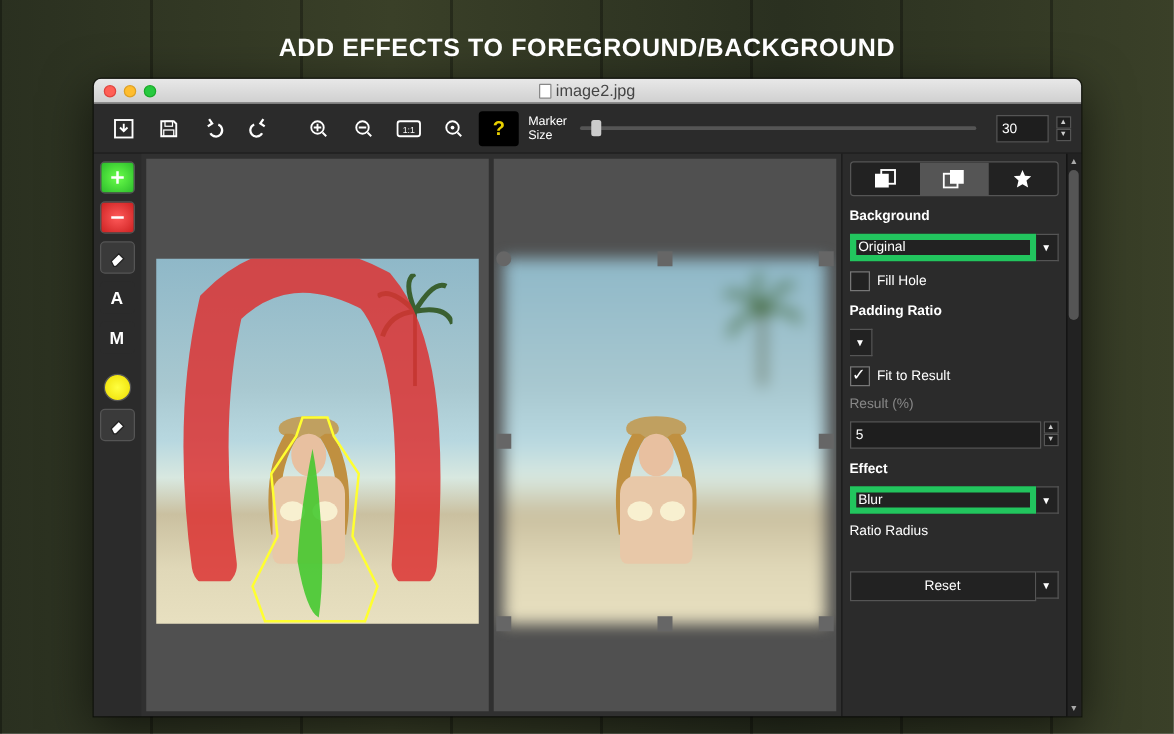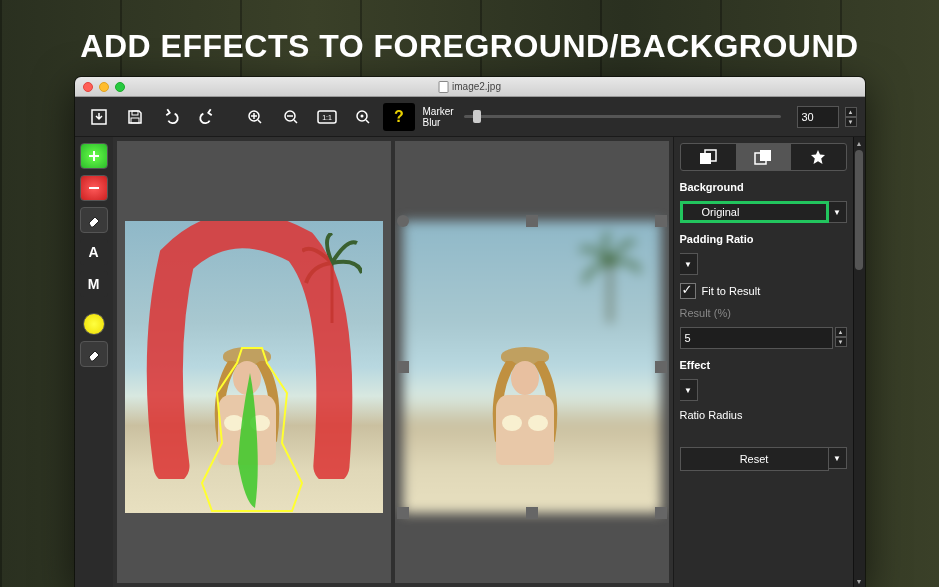--- a/index.html
+++ b/index.html
@@ -8,21 +8,21 @@
   background: linear-gradient(90deg, #2a3020 0%, #3a4028 10%, #2a3020 20%, #3a4028 30%, #2a3020 40%, #3a4028 50%, #2a3020 60%, #3a4028 70%, #2a3020 80%, #3a4028 90%, #2a3020 100%);
   background-image:
     repeating-linear-gradient(90deg, rgba(0,0,0,0.3) 0px, rgba(0,0,0,0.3) 2px, transparent 2px, transparent 120px),
     linear-gradient(90deg, #2a3020, #3a4028, #2a3020, #3a4028);
   font-family: "Helvetica Neue", Arial, sans-serif;
   color: #fff;
   overflow: hidden;
 }
 .headline {
   text-align: center;
-  font-size: 32px;
+  font-size: 20px;
   font-weight: 700;
   letter-spacing: 0.5px;
   padding: 28px 0 12px;
   color: #fff;
 }
 .window {
   width: 790px;
   margin: 0 auto;
   background: #2b2b2b;
   border-radius: 6px 6px 0 0;
@@ -36,21 +36,21 @@
   align-items: center;
   padding: 0 8px;
   position: relative;
   border-bottom: 1px solid #999;
 }
 .traffic { display: flex; gap: 6px; }
 .tl { width: 10px; height: 10px; border-radius: 50%; }
 .tl.red { background: #ff5f56; border: 0.5px solid #e0443e; }
 .tl.yellow { background: #ffbd2e; border: 0.5px solid #dea123; }
 .tl.green { background: #27c93f; border: 0.5px solid #1aab29; }
-.title-file { position: absolute; left: 50%; transform: translateX(-50%); font-size: 10px; color: #444; display: flex; align-items: center; gap: 4px; }
+.title-file { position: absolute; left: 50%; transform: translateX(-50%); font-size: 13px; color: #444; display: flex; align-items: center; gap: 4px; }
 .file-icon { width: 10px; height: 12px; background: #fff; border: 1px solid #888; border-radius: 1px; }
 
 .toolbar {
   height: 40px;
   background: #2b2b2b;
   display: flex;
   align-items: center;
   padding: 0 8px;
   gap: 4px;
   border-bottom: 1px solid #1a1a1a;
@@ -118,21 +118,21 @@
 .crop-handle.bm { bottom: -6px; left: calc(50% - 6px); }
 .crop-handle.br { bottom: -6px; right: -6px; }
 .blur { filter: blur(6px); }
 
 .side-panel { width: 180px; background: #2b2b2b; border-left: 1px solid #1a1a1a; padding: 6px 6px 0; display: flex; flex-direction: column; gap: 8px; font-size: 11px; }
 .tab-row { display: flex; gap: 0; background: #222; border: 1px solid #555; border-radius: 3px; overflow: hidden; height: 28px; }
 .tab { flex: 1; display: flex; align-items: center; justify-content: center; cursor: pointer; color: #fff; }
 .tab.active { background: #555; }
 .section-label { font-weight: 700; color: #fff; margin-top: 2px; }
 .dd { display: flex; }
-.dd-val { flex: 1; height: 22px; background: #222; border: 3px solid #22c55e; padding: 0 19px; display: flex; align-items: center; }
+.dd-val { flex: 1; height: 22px; background: #222; border: 5px solid #22c55e; padding: 0 2px; display: flex; align-items: center; }
 .dd-arrow { width: 18px; height: 22px; background: #222; border: 1px solid #555; border-left: none; display: flex; align-items: center; justify-content: center; font-size: 8px; cursor: pointer; }
 .check-row { display: flex; align-items: center; gap: 6px; }
 .checkbox { width: 16px; height: 16px; border: 1px solid #777; background: #222; cursor: pointer; position: relative; }
 .checkbox.checked::after { content: "✓"; position: absolute; top: -2px; left: 1px; font-size: 13px; color: #fff; }
 .muted { color: #888; }
 .reset-btn { width: 100%; height: 24px; background: #222; border: 1px solid #555; display: flex; align-items: center; justify-content: center; cursor: pointer; }
 
 .scrollbar-v { width: 12px; background: #222; border-left: 1px solid #111; display: flex; flex-direction: column; }
 .sb-arrow { height: 12px; display: flex; align-items: center; justify-content: center; font-size: 7px; color: #aaa; cursor: pointer; }
 .sb-thumb { flex-shrink: 0; width: 8px; margin: 1px auto; background: #555; border-radius: 4px; }
@@ -207,21 +207,21 @@
           <path d="M12 12l3 3" stroke="#fff" stroke-width="1.5"></path>
         </svg>
     </div>
     <div class="tbtn help">
       <svg width="18" height="18" viewBox="0 0 18 18">
           <text x="9" y="14" font-size="16" font-weight="bold" text-anchor="middle">?</text>
         </svg>
     </div>
     <div class="marker-label">
       <div>Marker</div>
-      <div>Blur</div>
+      <div>Size</div>
     </div>
     <div class="slider-wrap">
       <div class="slider-track">
           <div class="slider-thumb"></div>
         </div>
     </div>
     <div style="width:8px"></div>
     <div class="spin-field">
         <span>30</span>
       </div>
@@ -348,20 +348,24 @@
               <path d="M8 1l2 4.5 5 .5-3.8 3.4L12.5 15 8 12.3 3.5 15l1.3-5.6L1 6l5-.5z" fill="#fff"></path>
             </svg>
         </div>
       </div>
 
       <div class="section-label">Background</div>
       <div class="dd">
         <div class="dd-val">Original</div>
         <div class="dd-arrow">▼</div>
       </div>
+      <div class="check-row">
+        <div class="checkbox"></div>
+        <span>Fill Hole</span>
+      </div>
 
       <div class="section-label">Padding Ratio</div>
       <div class="dd">
         <div class="dd-arrow">▼</div>
       </div>
       <div class="check-row">
         <div class="checkbox checked"></div>
         <span style="font-weight:400">Fit to Result</span>
       </div>
       <div class="muted">Result (%)</div>
@@ -370,20 +374,21 @@
             <span>5</span>
           </div>
         <div class="spin-btns">
             <div>▲</div>
             <div>▼</div>
           </div>
       </div>
 
       <div class="section-label">Effect</div>
       <div class="dd">
+        <div class="dd-val">Blur</div>
         <div class="dd-arrow">▼</div>
       </div>
 
       <div>Ratio Radius</div>
 
       <div style="height:6px"></div>
       <div class="dd" style="margin-top:4px">
         <div class="reset-btn" style="flex:1">
             <span>Reset</span>
           </div>

